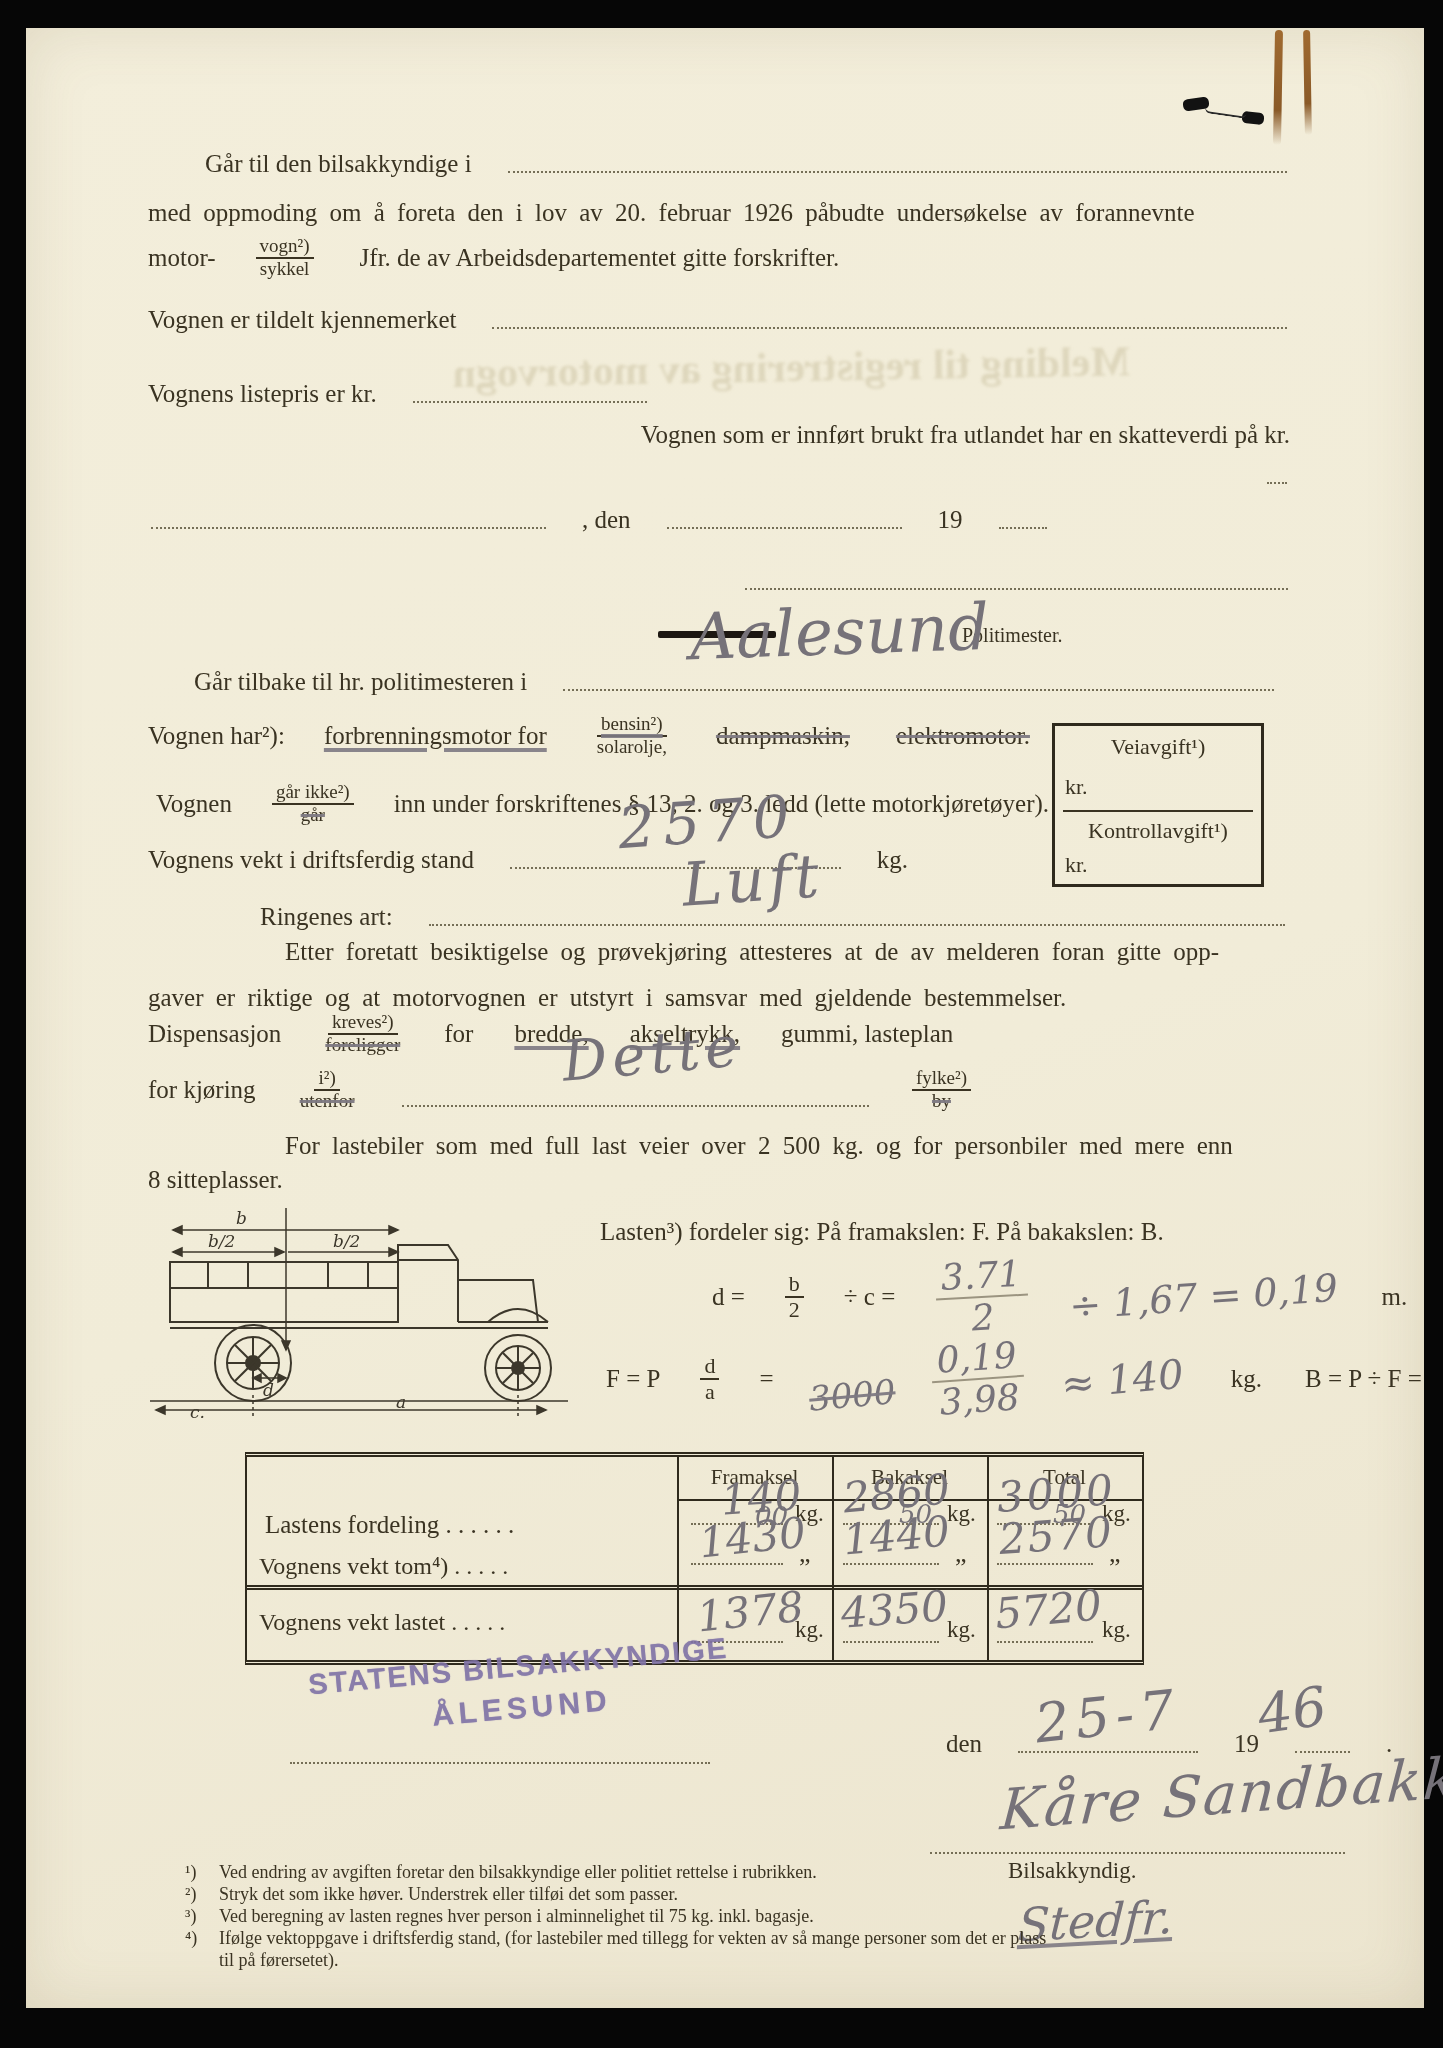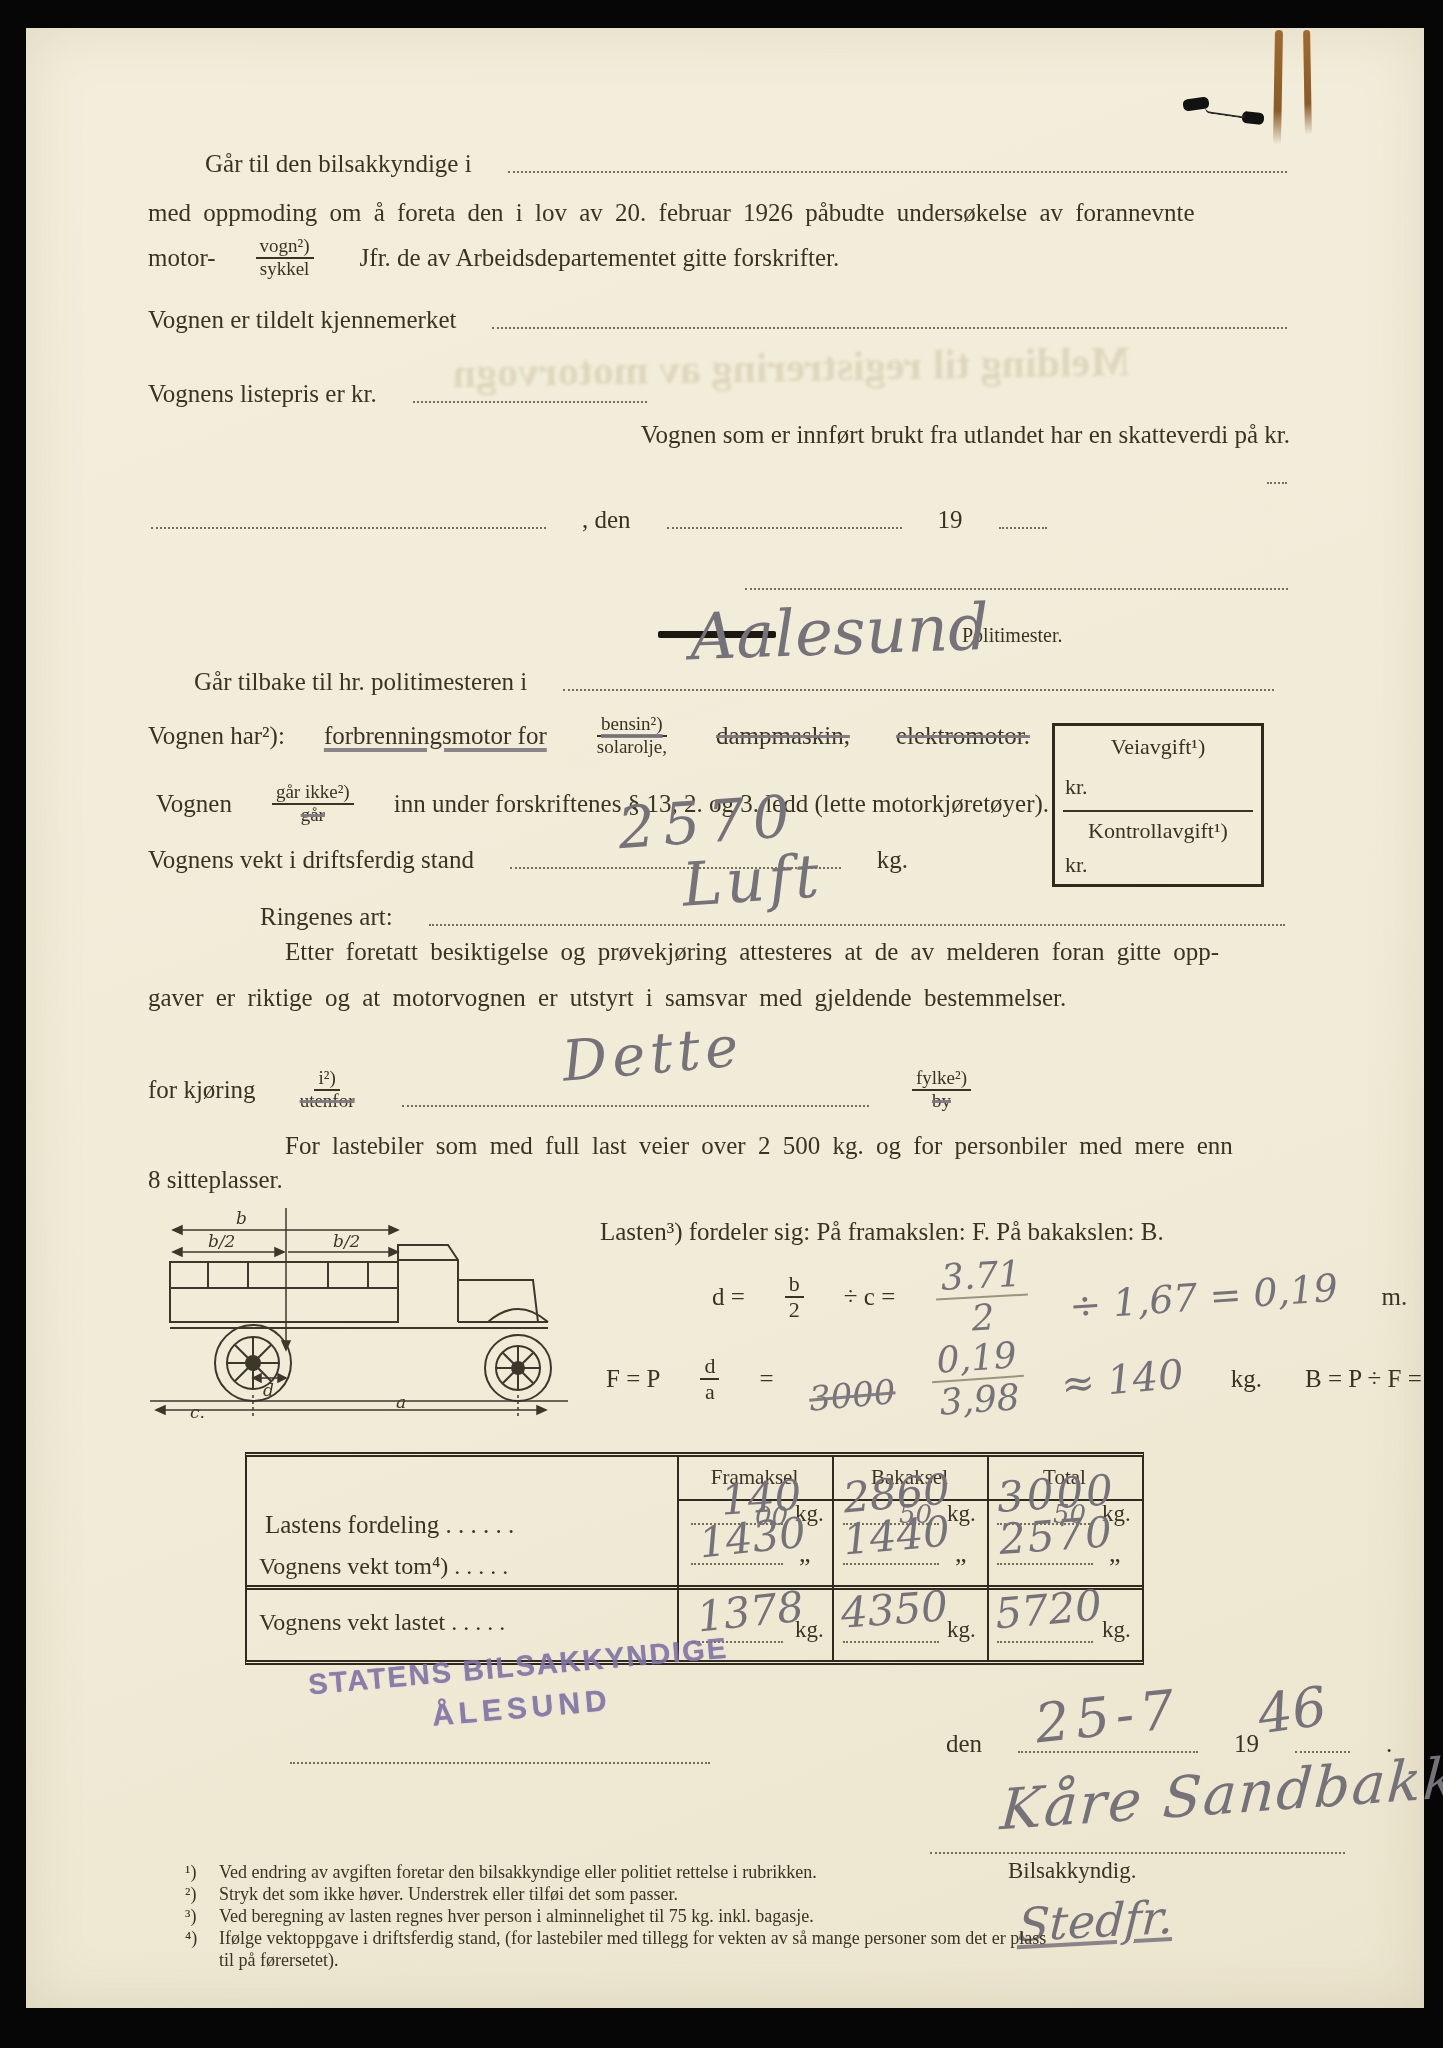--- a/index.html
+++ b/index.html
@@ -143,20 +143,31 @@
 
   <div class="pr flexline" style="left:260px;top:903px;width:1028px;">
     <span>Ringenes art:</span>
     <span class="dotfill"></span>
   </div>
   <div class="hw" style="left:682px;top:850px;font-size:60px;letter-spacing:4px;transform:rotate(-4deg);">Luft</div>
 
   <div class="pr ws" style="left:285px;top:938px;">Etter foretatt besiktigelse og prøvekjøring attesteres at de av melderen foran gitte opp-</div>
   <div class="pr ws" style="left:148px;top:984px;">gaver er riktige og at motorvognen er utstyrt i samsvar med gjeldende bestemmelser.</div>
 
+  <div class="pr flexc" style="left:148px;top:1012px;">
+    <span>Dispensasjon</span>
+    <span class="frac">
+      <span class="ft">kreves²)</span>
+      <span class="fb pstrike">foreligger</span>
+    </span>
+    <span style="margin-right:8px;">for</span>
+    <span class="punder" style="margin-right:8px;">bredde,</span>
+    <span class="punder" style="margin-right:8px;">akseltrykk,</span>
+    <span>gummi, lasteplan</span>
+  </div>
 
   <div class="pr flexc" style="left:148px;top:1068px;width:830px;">
     <span>for kjøring</span>
     <span class="frac">
       <span class="ft">i²)</span>
       <span class="fb pstrike">utenfor</span>
     </span>
     <span class="dotfill" style="align-self:flex-end;"></span>
     <span class="frac">
       <span class="ft">fylke²)</span>

